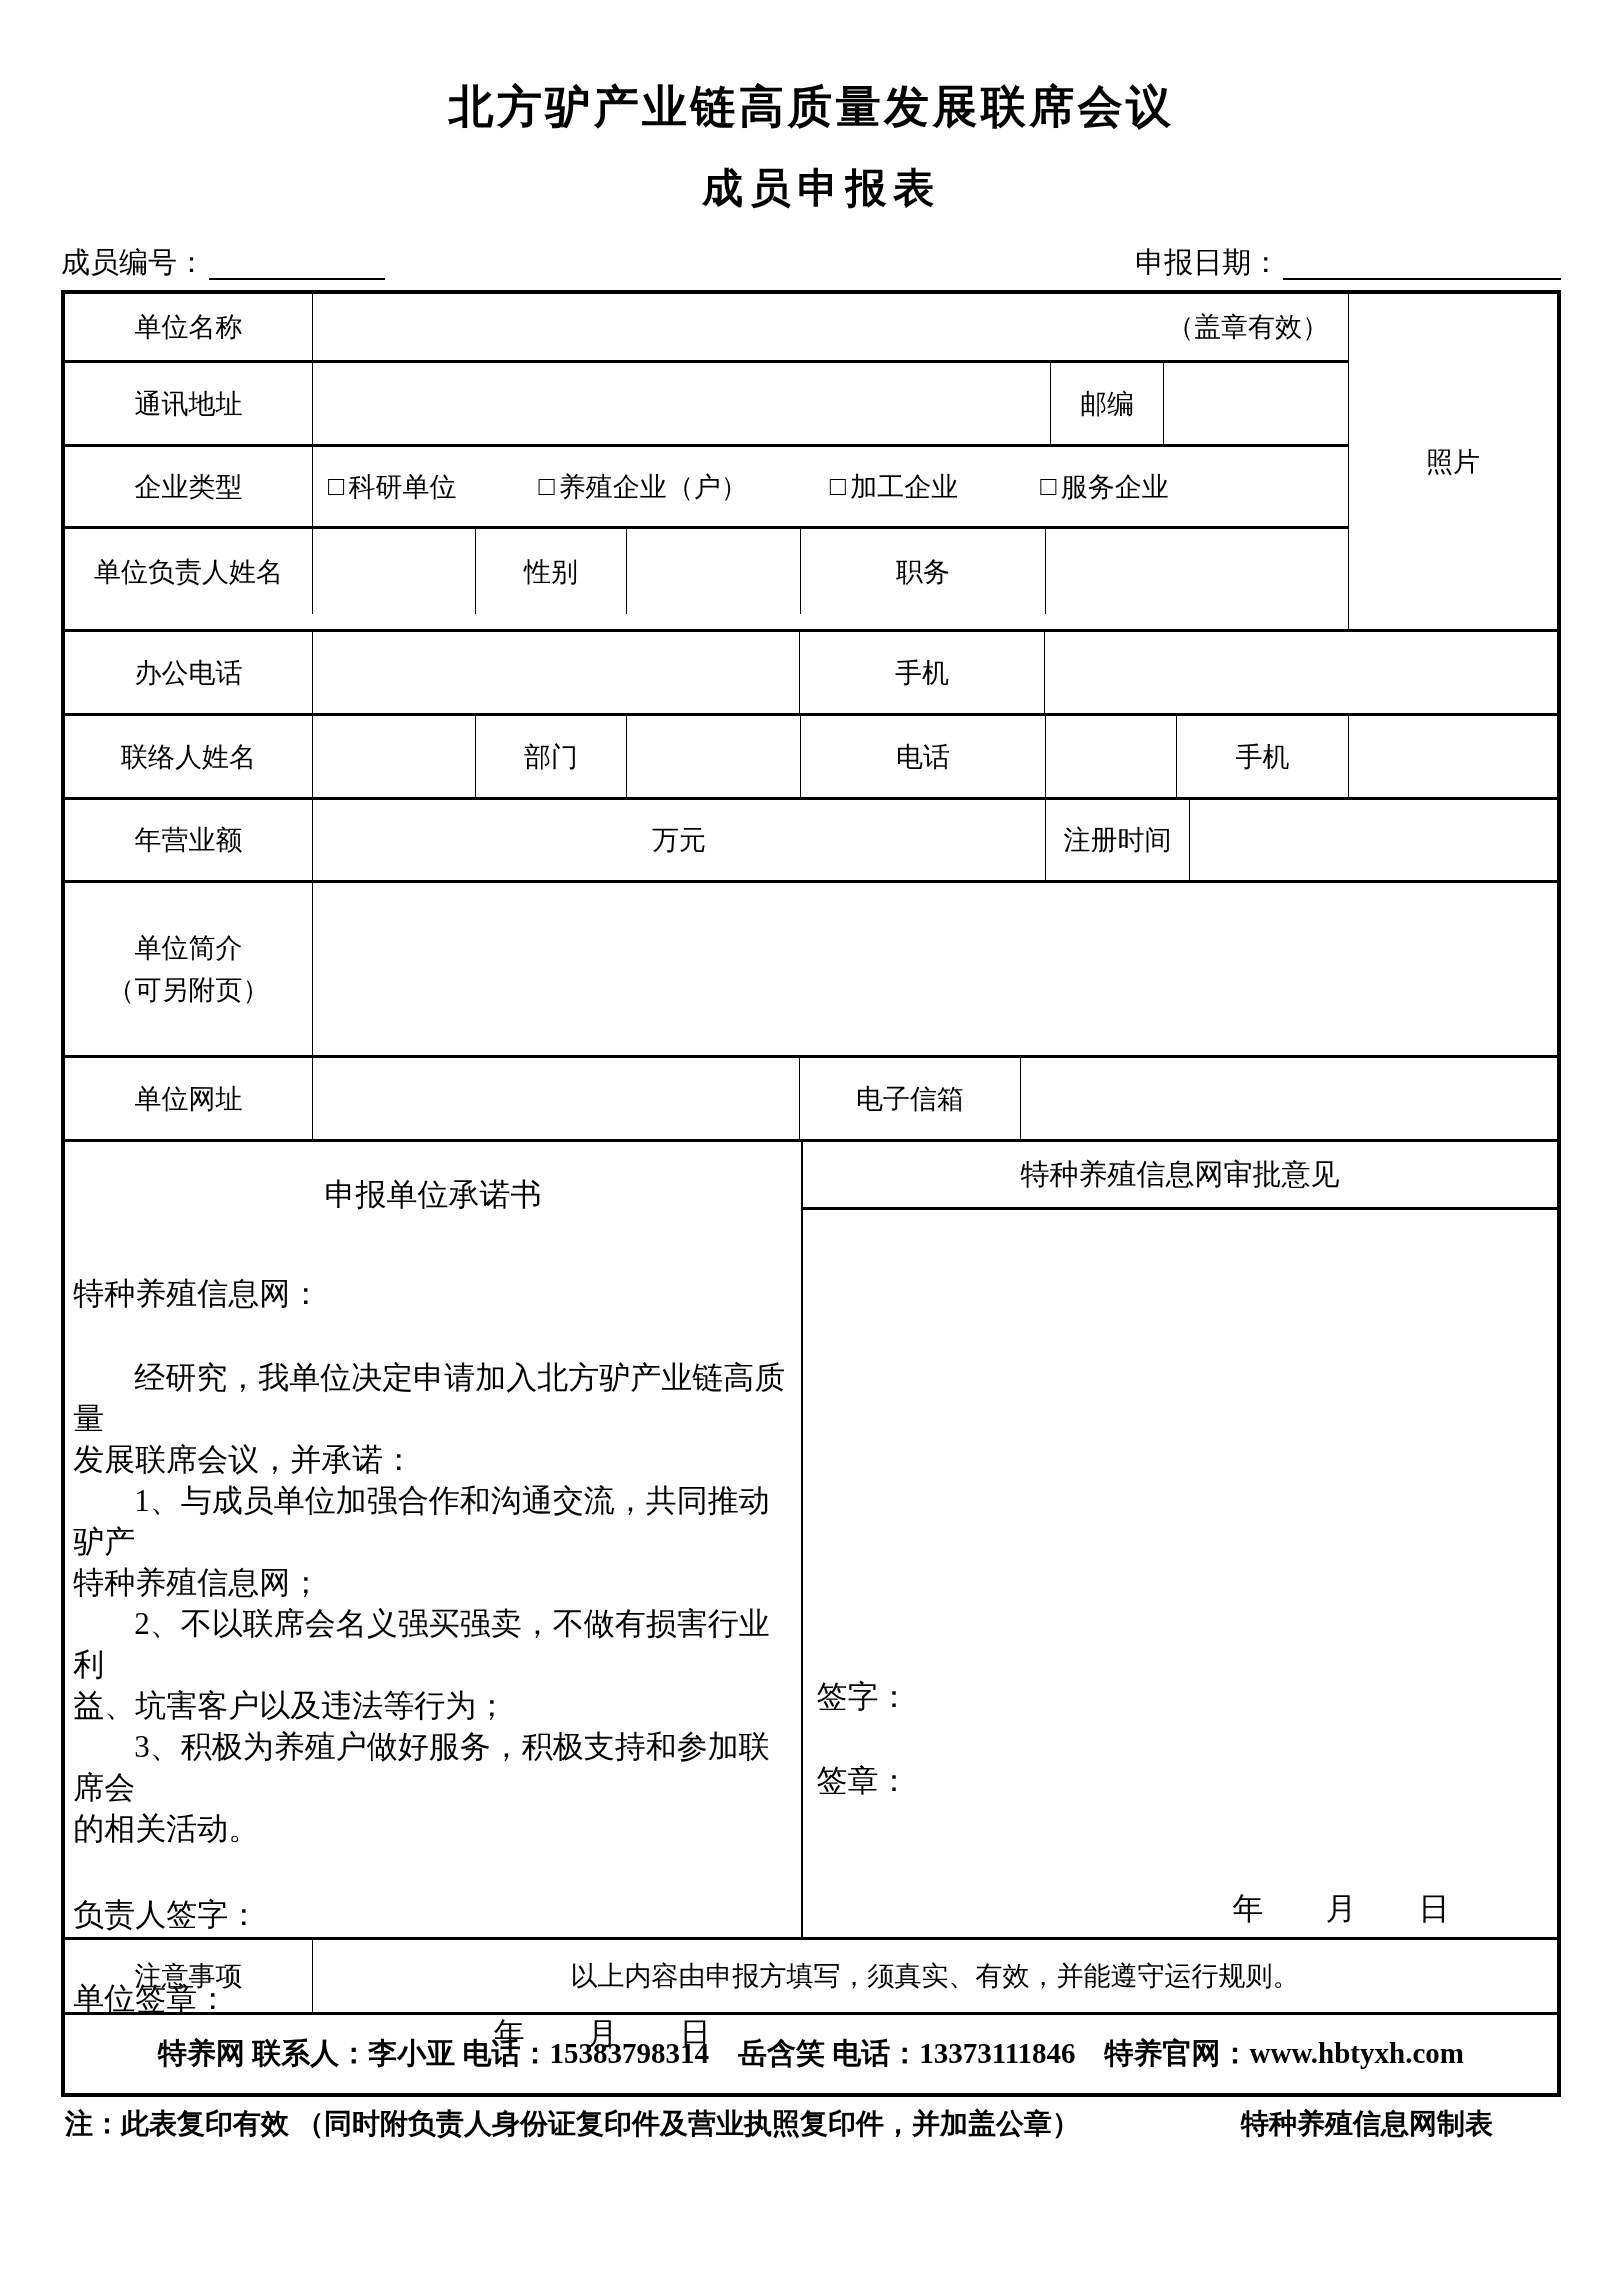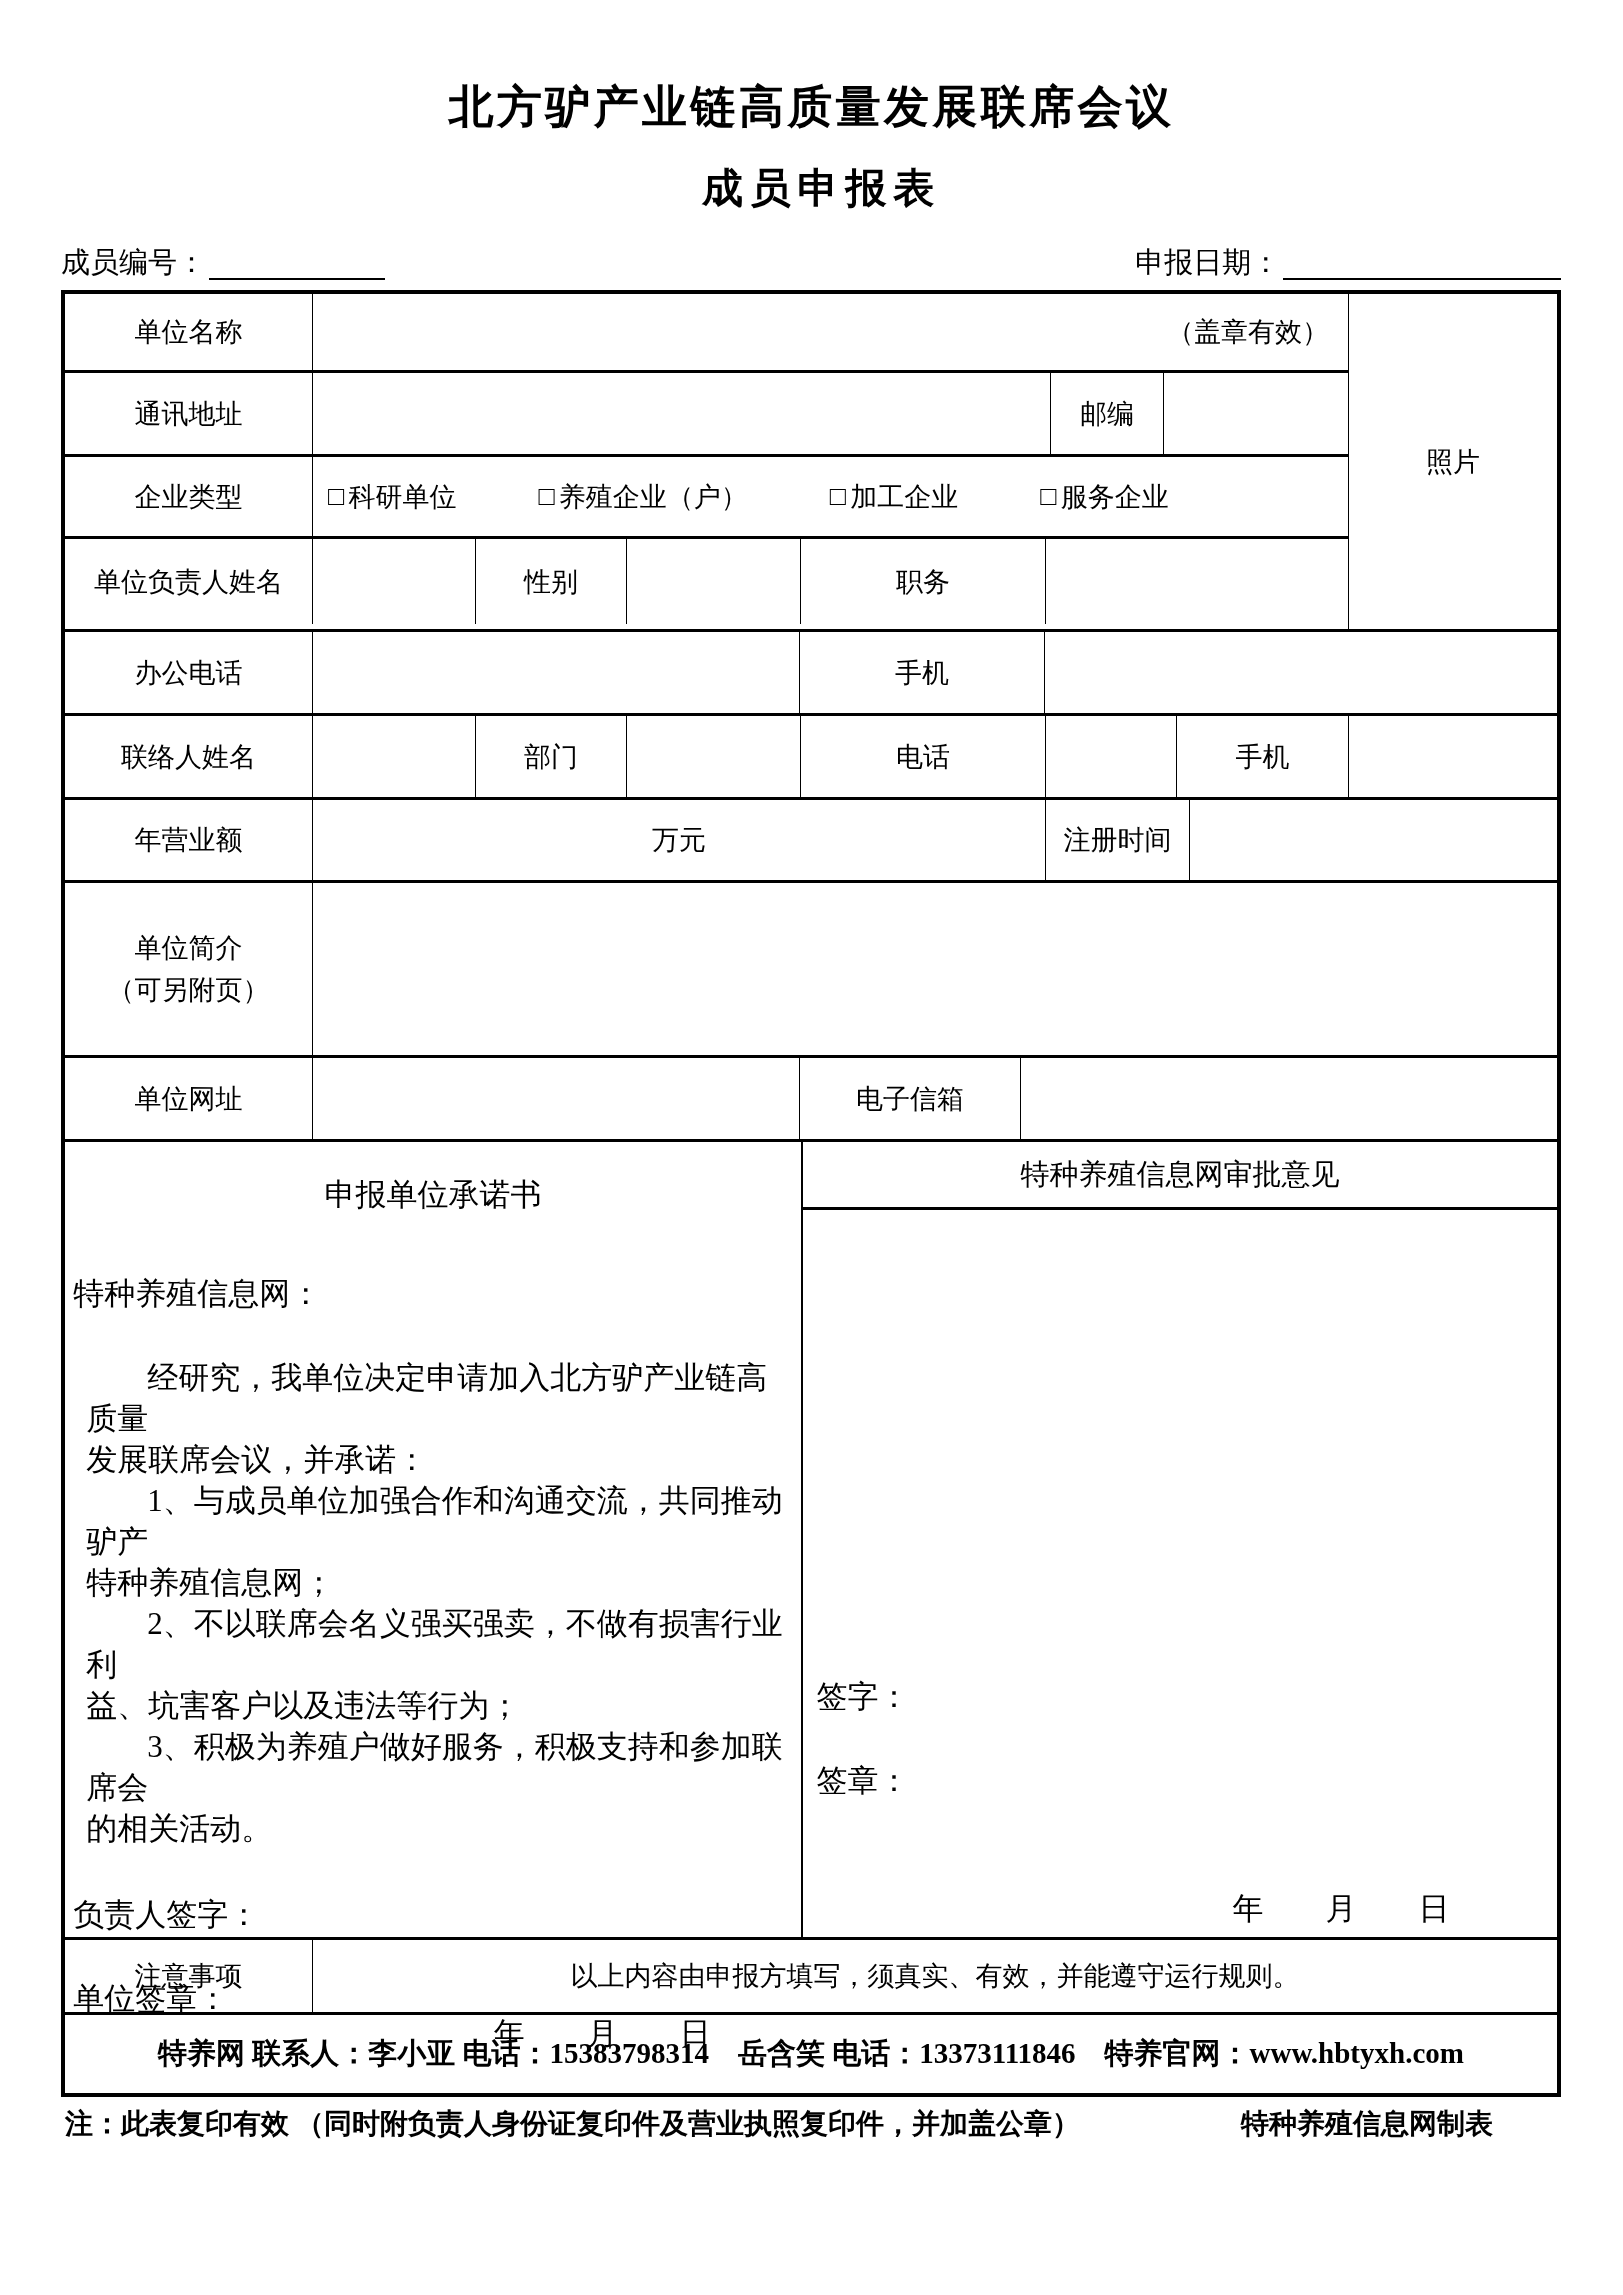--- a/index.html
+++ b/index.html
@@ -35,21 +35,21 @@
   .cell {
     display:flex; align-items:center; justify-content:center;
     border-left:1.4px solid #000; overflow:hidden;
   }
   .cell.first { border-left:none; }
   .lab { text-align:center; }
   .fill { }
   .top-region { display:flex; flex:0 0 auto; height:335px; }
   .top-left { flex:1 1 auto; display:flex; flex-direction:column; }
   .photo-cell { width:209px; border-left:1.4px solid #000; display:flex; align-items:center; justify-content:center; }
-  .r1 { height:76px; } .r2 { height:84px; } .r3 { height:82px; } .r4 { height:88px; }
+  .r1 { height:66px; } .r2 { height:84px; } .r3 { height:82px; } .r4 { height:88px; }
   .r5 { height:84px; } .r6 { height:84px; } .r7 { height:83px; } .r8 { height:84px; }
   .r9 { height:175px; }
   .w-label { width:247px; flex:0 0 247px; }
   .seal-cell { flex:1 1 auto; justify-content:flex-end; padding-right:19px; }
   .addr-fill { width:738px; flex:0 0 738px; }
   .zip-lab { width:113px; flex:0 0 113px; }
   .flex-fill { flex:1 1 auto; }
   .type-cell { flex:1 1 auto; justify-content:flex-start; gap:82px; padding-left:15px; }
   .opt { display:flex; align-items:center; }
   .opt .box { margin-right:4.1px; }
@@ -66,21 +66,21 @@
   .intro-lab { flex-direction:column; line-height:42px; }
 
   .bottom-section { display:flex; flex:0 0 auto; height:798px; border-top:3.4px solid #000; }
   .promise-cell {
     width:736px; flex:0 0 736px;
     display:flex; flex-direction:column;
     padding:0 8.2px; font-size:31px; line-height:41px;
   }
   .promise-title { text-align:center; margin-top:35px; line-height:35px; }
   .promise-saluta { margin-top:64px; line-height:35px; }
-  .promise-body { margin-top:46px;margin-left:13px; }
+  .promise-body { margin-top:46px; }
   .pline { line-height:41px; }
   .pline.indent { text-indent:61px; }
   .sign-label { margin-top:49px; line-height:35px; }
   .sign-label.leader { margin-top:48px; }
   .date-line-left { margin-top:auto; margin-bottom:11px; text-align:right; padding-right:82px; line-height:35px; }
 
   .approval-cell { flex:1 1 auto; border-left:2.7px solid #000; display:flex; flex-direction:column; }
   .approval-header {
     height:68px; border-bottom:3.4px solid #000;
     display:flex; align-items:center; justify-content:center;

